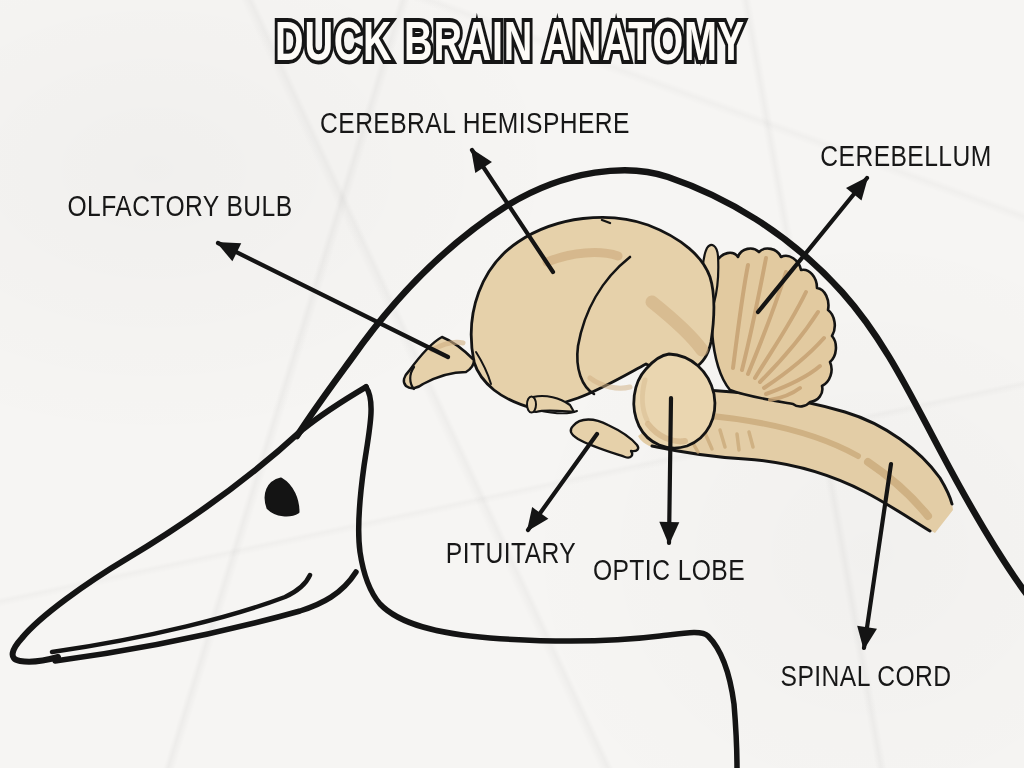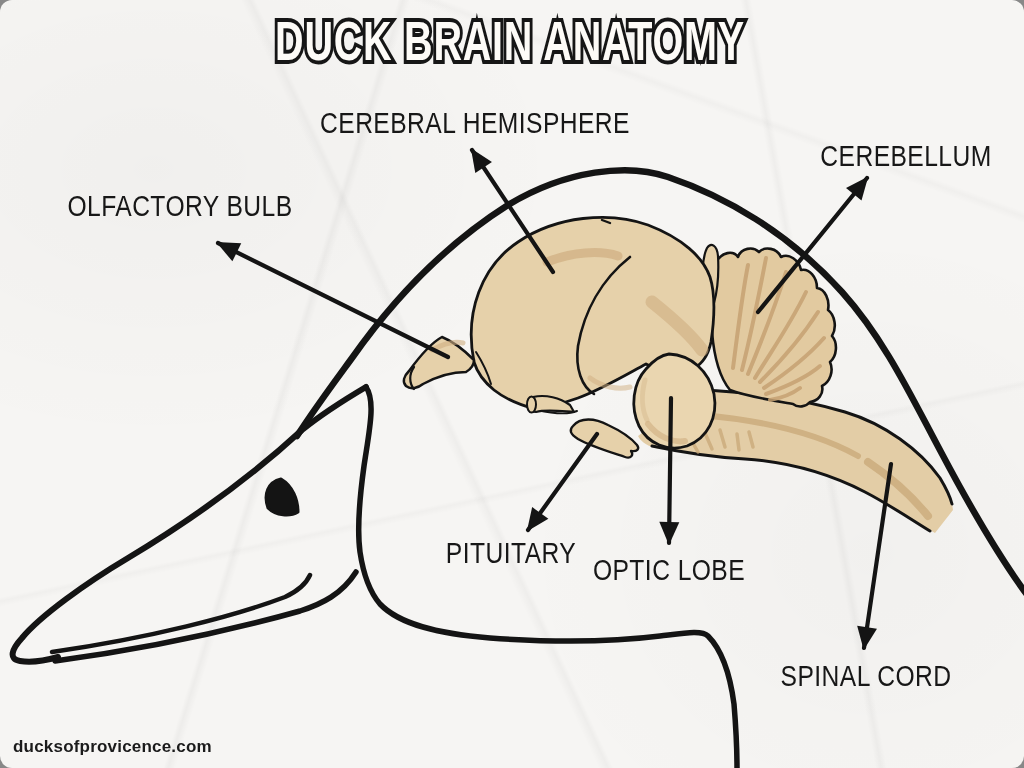--- a/index.html
+++ b/index.html
@@ -8,21 +8,20 @@
     background-color:#f6f5f3;
     background-image:
       linear-gradient(107deg, transparent 31.6%, rgba(0,0,0,.035) 32%, transparent 32.6%),
       linear-gradient(245deg, transparent 55.6%, rgba(0,0,0,.030) 56%, transparent 56.7%),
       linear-gradient(168deg, transparent 60.6%, rgba(0,0,0,.025) 61%, transparent 61.6%),
       linear-gradient(80deg,  transparent 75.5%, rgba(0,0,0,.030) 76%, transparent 76.5%),
       linear-gradient(200deg, transparent 18.5%, rgba(0,0,0,.022) 19%, transparent 19.6%),
       radial-gradient(ellipse 600px 400px at 15% 22%, rgba(0,0,0,.022), transparent 70%),
       radial-gradient(ellipse 520px 480px at 85% 72%, rgba(0,0,0,.020), transparent 70%);
     font-family:"Liberation Sans", sans-serif;
-    border-radius:12px;
   }
   svg.art{position:absolute;left:0;top:0;}
   .page-title{
     position:absolute;left:510px;top:41px;transform:translate(-50%,-50%) scaleX(.72);
     font-size:55px;font-weight:700;letter-spacing:1px;white-space:nowrap;
     color:#fdfbf7;-webkit-text-stroke:8px #161616;paint-order:stroke fill;
     text-shadow:0 0 1px #161616;
   }
   .lbl{
     position:absolute;transform:translate(-50%,-50%) scaleX(.85);
@@ -218,14 +217,13 @@
 
   <div class="page-title">DUCK BRAIN ANATOMY</div>
 
   <div class="lbl lbl-cerebral">CEREBRAL HEMISPHERE</div>
   <div class="lbl lbl-cerebellum">CEREBELLUM</div>
   <div class="lbl lbl-olfactory">OLFACTORY BULB</div>
   <div class="lbl lbl-pituitary">PITUITARY</div>
   <div class="lbl lbl-optic">OPTIC LOBE</div>
   <div class="lbl lbl-spinal">SPINAL CORD</div>
 
-  <div class="watermark">ducksofprovicence.com</div>
 </div>
 
 </body></html>

